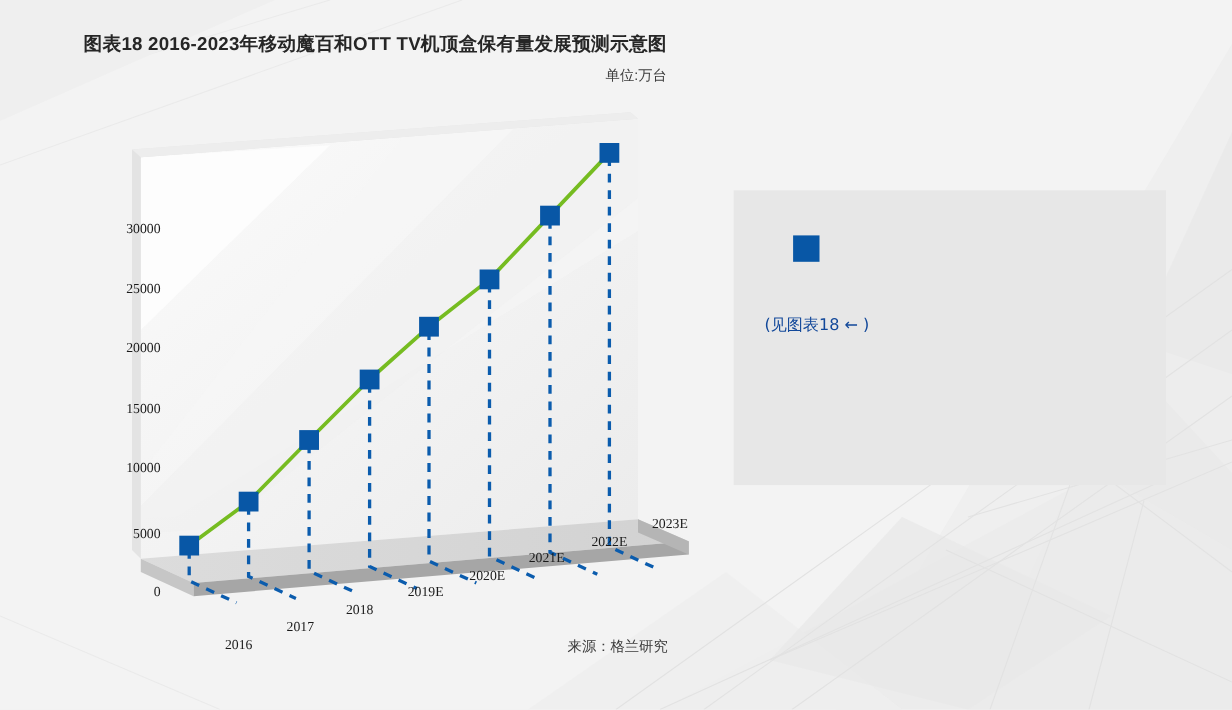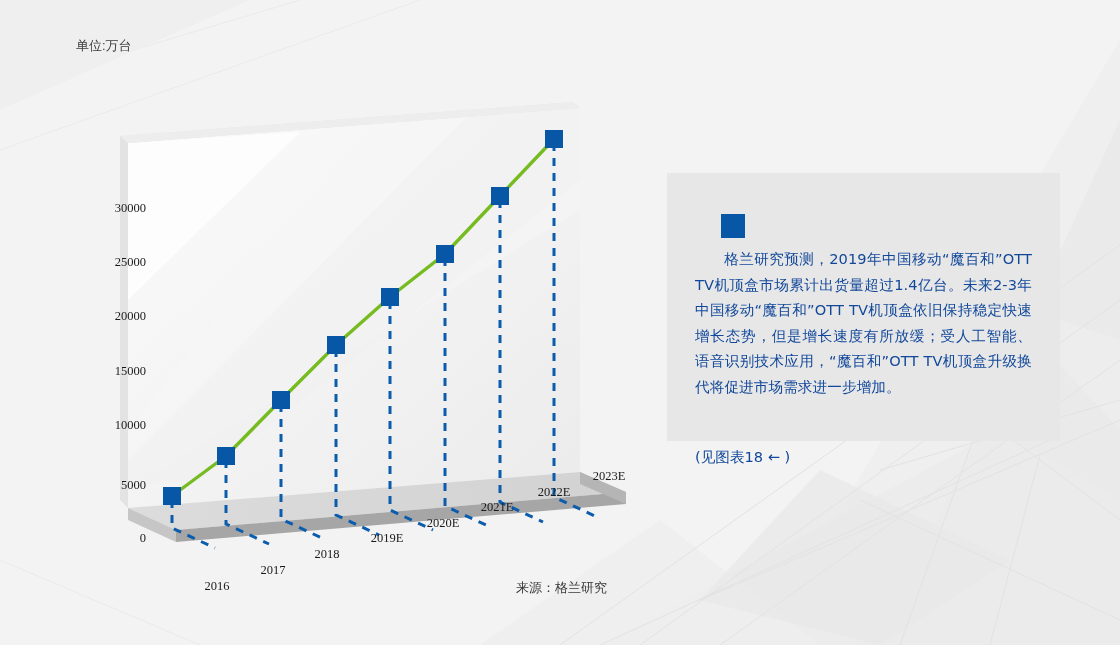--- a/index.html
+++ b/index.html
@@ -36,20 +36,21 @@
     font-size: 17px;
     font-weight: bold;
     color: #262626;
     letter-spacing: 0.2px;
     white-space: nowrap;
   }
   #chart-unit {
     font-size: 13px;
     color: #3c3c3c;
     margin-top: 9px;
+    text-align: right;
   }
 
   
   #chart-area {
     position: absolute;
     left: 0;
     top: 0;
     width: 660px;
     height: 600px;
     z-index: 3;
@@ -141,20 +142,21 @@
   </g>
   <g stroke="#eaeaea" stroke-width="1" fill="none">
     <line x1="0" y1="90" x2="300" y2="0"></line>
     <line x1="0" y1="150" x2="420" y2="0"></line>
     <line x1="0" y1="560" x2="200" y2="645"></line>
   </g>
   <polygon points="0,0 250,0 0,110" fill="#efefef"></polygon>
 </svg>
 
 <div id="header">
+  <div id="chart-title">图表18  2016-2023年移动魔百和OTT TV机顶盒保有量发展预测示意图</div>
   <div id="chart-unit">单位:万台</div>
 </div>
 
 <div id="chart-area">
   <svg id="chart-svg" width="660" height="645" viewBox="0 0 660 645" xmlns="http://www.w3.org/2000/svg">
 
     <defs>
       <linearGradient id="wallGrad" x1="0" y1="0" x2="1" y2="1">
         <stop offset="0%" stop-color="#fbfbfb"></stop>
         <stop offset="45%" stop-color="#f4f4f4"></stop>
@@ -234,15 +236,14 @@
       <text class="xtick-label" x="554" y="496">2022E</text>
       <text class="xtick-label" x="609" y="480">2023E</text>
     </g>
 
     <text class="source-label" x="516" y="592">来源：格兰研究</text>
   </svg>
 </div>
 
 <div id="text-panel">
   <div id="panel-bullet"></div>
-  <div id="panel-body">格兰研究预测，2019年中国移动“魔百和”OTT TV机顶盒市场累计出货量超过1.4亿台。未来2-3年中国移动“魔百和”OTT TV机顶盒依旧保持稳定快速增长态势，但是增长速度有所放缓；受人工智能、语音识别技术应用，“魔百和”OTT TV机顶盒升级换代将促进市场需求进一步增加。</div>
   <div id="panel-ref">(见图表18 ← )</div>
 </div>
 
 </body></html>

